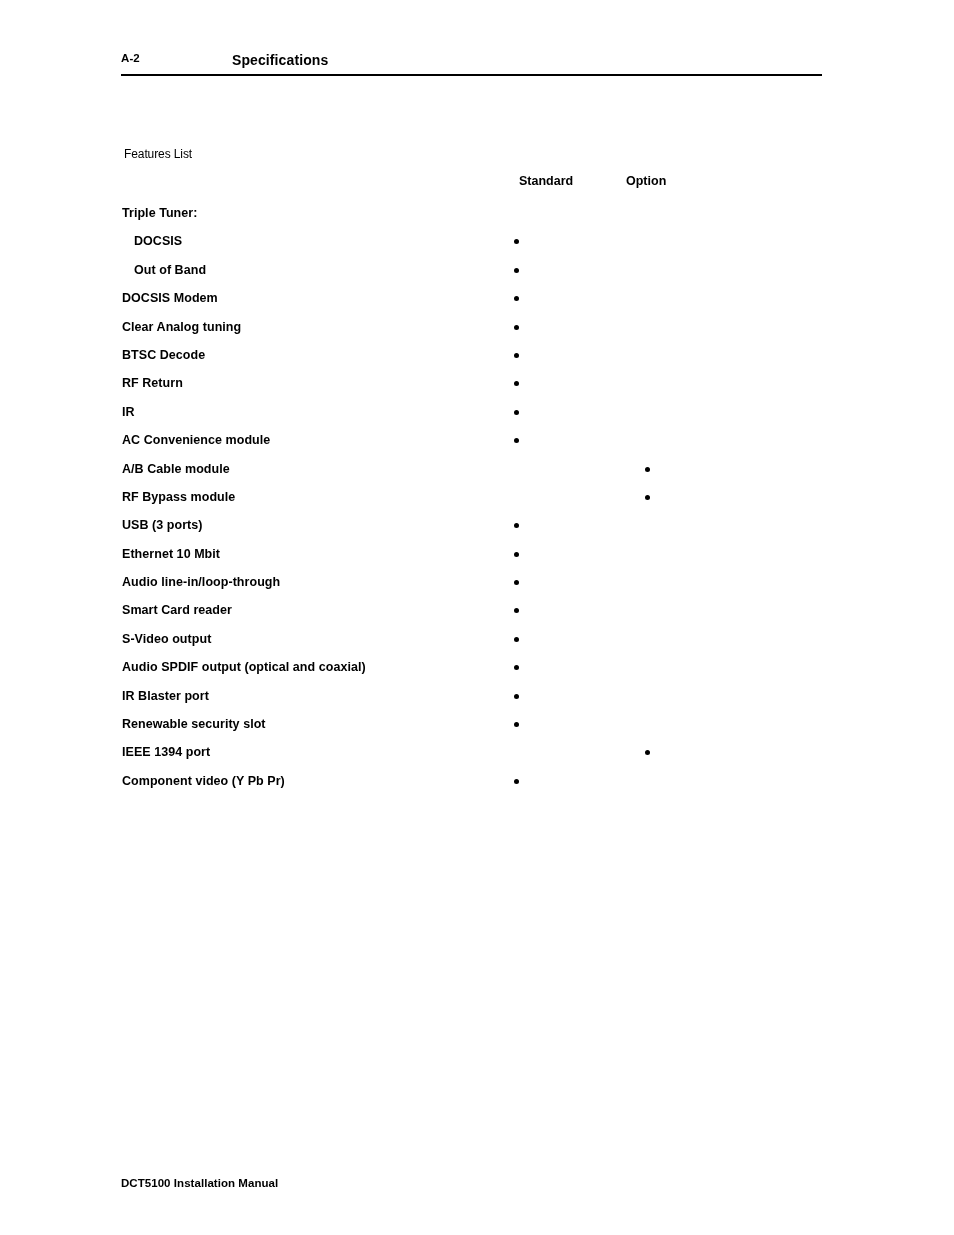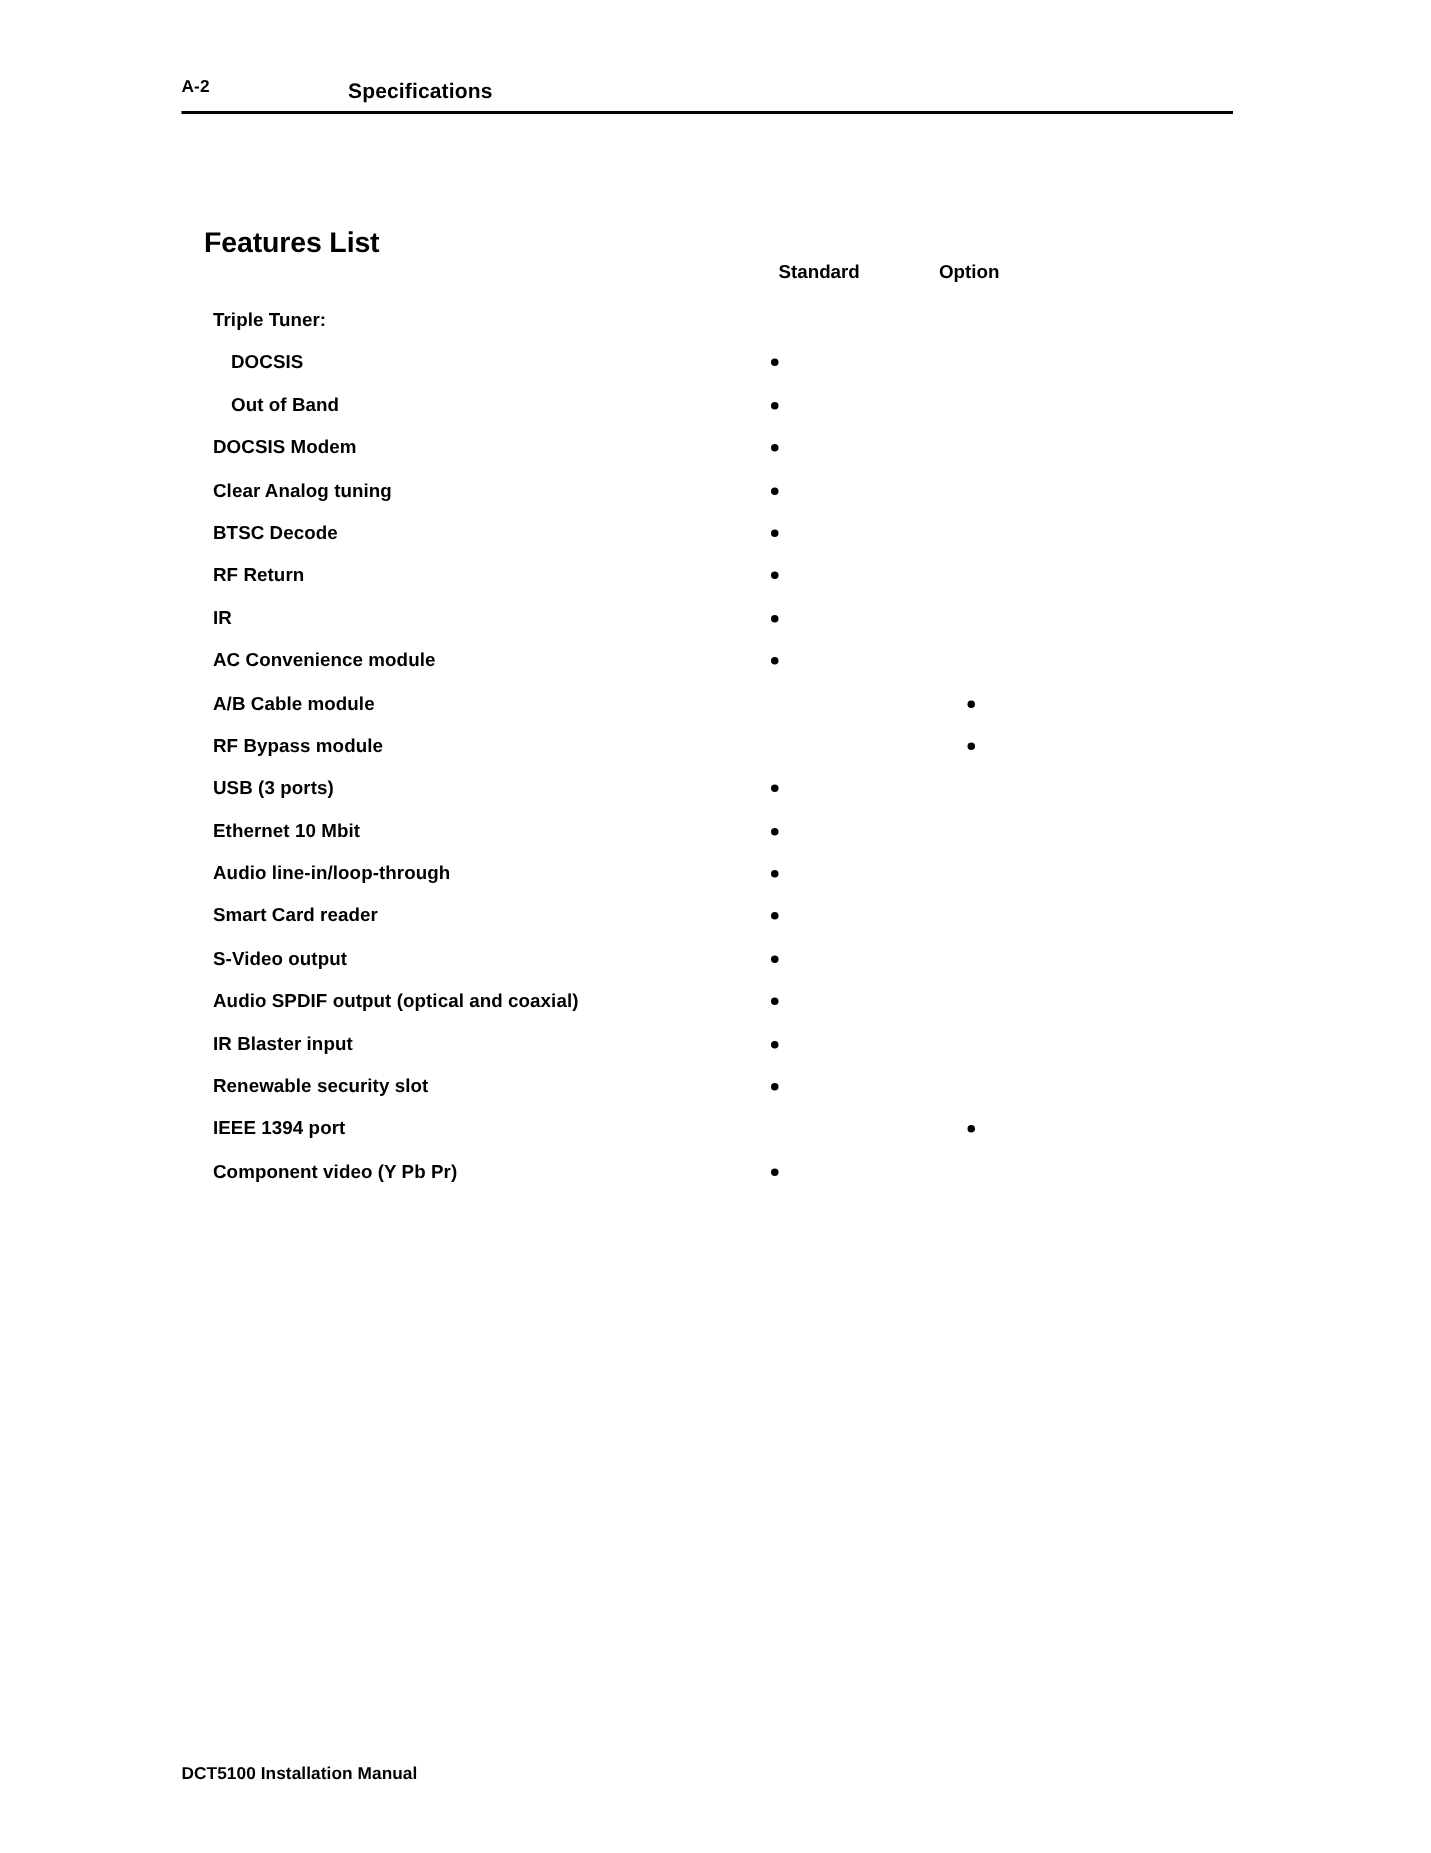--- a/index.html
+++ b/index.html
@@ -56,24 +56,24 @@
     left: 121px;
     top: 74px;
     width: 701px;
     height: 2px;
     background: #000000;
   }
 
   
   .section-title {
     position: absolute;
-    left: 136px;
+    left: 124px;
     top: 139px;
-    font-size: 19px;
-    font-weight: bold;
+    font-size: 12px;
+    font-weight: normal;
     letter-spacing: -0.1px;
     white-space: nowrap;
   }
 
   
   .features-table {
     position: absolute;
     left: 121px;
     top: 174px;
     width: 720px;
@@ -98,21 +98,20 @@
     height: 28.4px;
   }
   .feature-label {
     position: absolute;
     left: 1px;
     top: 4px;
     font-size: 12.5px;
     font-weight: bold;
     white-space: nowrap;
     letter-spacing: 0.05px;
-    margin-left: 20px;
   }
   .feature-row.indent .feature-label {
     left: 13px;
   }
 
   .mark {
     position: absolute;
     top: 9px;
     width: 5px;
     height: 5px;
@@ -215,21 +214,21 @@
         </div>
         <div class="feature-row">
           <span class="feature-label">S-Video output</span>
           <span class="mark standard"></span>
         </div>
         <div class="feature-row">
           <span class="feature-label">Audio SPDIF output (optical and coaxial)</span>
           <span class="mark standard"></span>
         </div>
         <div class="feature-row">
-          <span class="feature-label">IR Blaster input</span>
+          <span class="feature-label">IR Blaster port</span>
           <span class="mark standard"></span>
         </div>
         <div class="feature-row">
           <span class="feature-label">Renewable security slot</span>
           <span class="mark standard"></span>
         </div>
         <div class="feature-row">
           <span class="feature-label">IEEE 1394 port</span>
           <span class="mark option"></span>
         </div>

